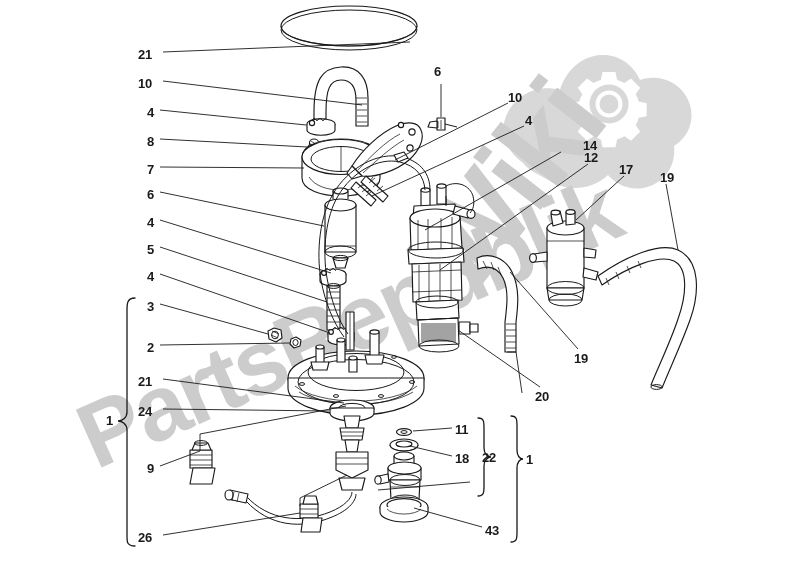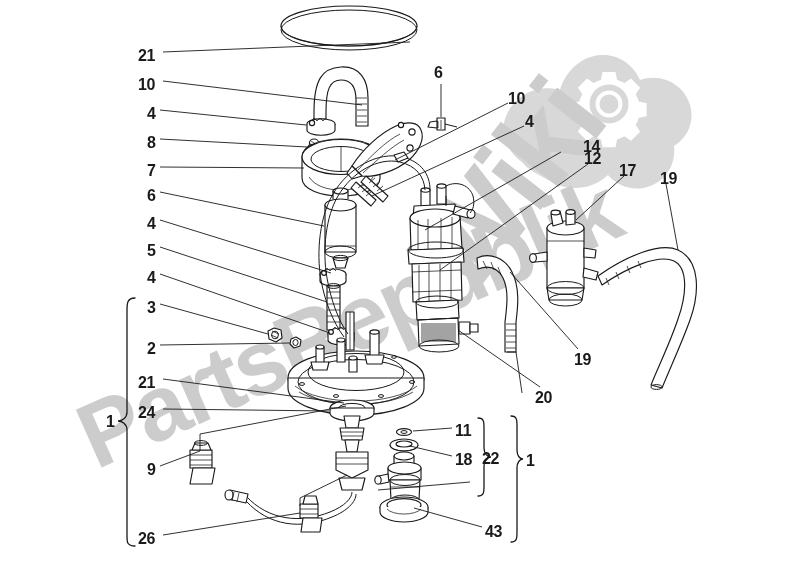--- a/index.html
+++ b/index.html
@@ -1,21 +1,21 @@
 <!DOCTYPE html>
 <html><head>
 <meta charset="utf-8">
 <title>Parts Diagram</title>
 <style>
   html,body{margin:0;padding:0;background:#ffffff;}
   body{width:800px;height:564px;overflow:hidden;
        font-family:"Liberation Sans","DejaVu Sans",sans-serif;}
   #stage{position:relative;width:800px;height:564px;background:#fff;}
   #stage svg.layer{position:absolute;left:0;top:0;width:800px;height:564px;}
-  .callout{position:absolute;font-weight:bold;font-size:16px;color:#1a1a1a;
+  .callout{position:absolute;font-weight:bold;font-size:13px;color:#1a1a1a;
            letter-spacing:-0.3px;line-height:1;white-space:nowrap;
            font-family:"Liberation Sans","DejaVu Sans",sans-serif;}
   .wm-text{fill:#cccccc;font-weight:bold;font-family:"Liberation Sans","DejaVu Sans",sans-serif;}
   .lead{fill:none;stroke:#1a1a1a;stroke-width:0.9;}
   .brk{fill:none;stroke:#1a1a1a;stroke-width:1.3;stroke-linecap:round;}
   .part{fill:#ffffff;stroke:#1a1a1a;stroke-width:1.15;stroke-linejoin:round;}
   .partl{fill:none;stroke:#1a1a1a;stroke-width:1.0;}
   .thin{fill:none;stroke:#1a1a1a;stroke-width:0.75;}
   .hatch{fill:#6b6b6b;}
   .shade{fill:#d8d8d8;}

